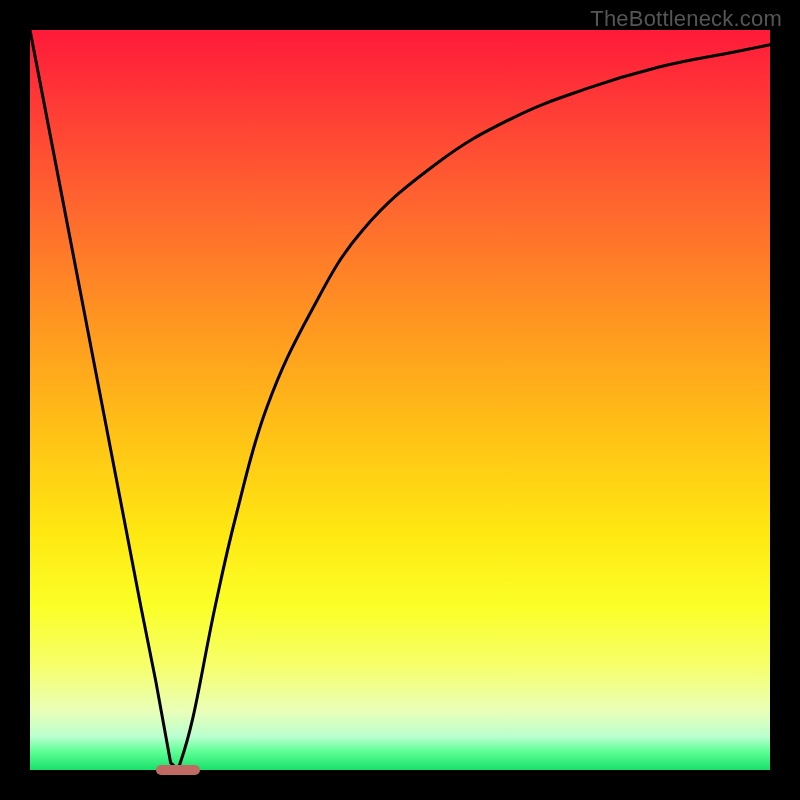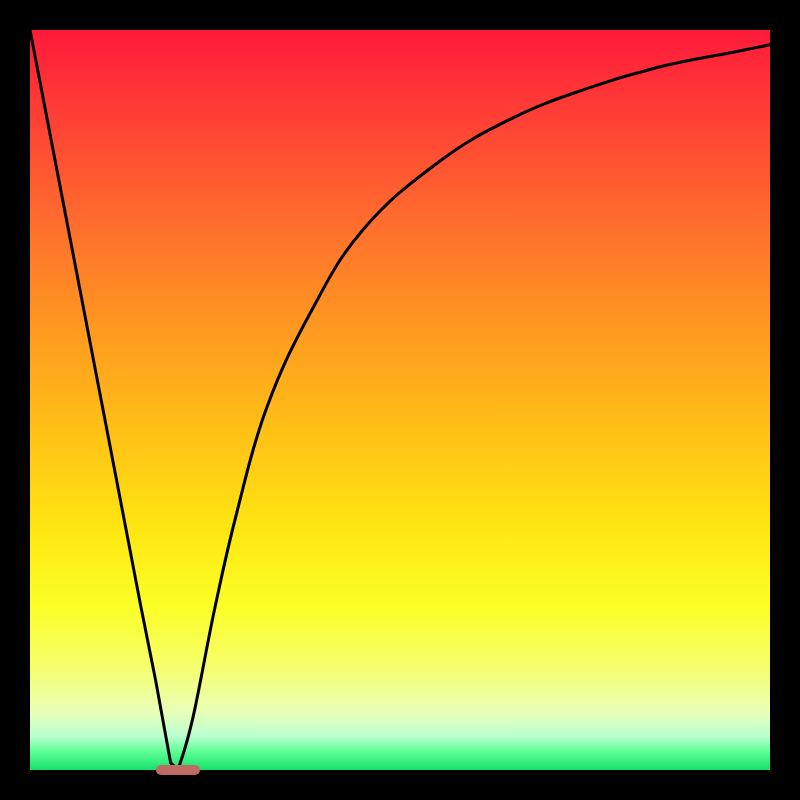--- a/index.html
+++ b/index.html
@@ -59,20 +59,21 @@
     position: absolute;
     height: 10px;
     background: #c06a64;
     border-radius: 5px;
   }
 </style>
 </head>
 <body>
 
 <div class="outer">
+  <div class="watermark">TheBottleneck.com</div>
 
   <div class="plot">
     <svg class="curve" viewBox="0 0 740 740" preserveAspectRatio="none">
       <path id="curvePath" fill="none" stroke="#000" stroke-width="3" stroke-linejoin="round" stroke-linecap="round" d="M 0 0 L 37 192.4 L 74 384.8 L 111 577.2 L 125.80000000000001 651.2 L 140.6 732.6 L 148 740 L 148 740 C 150.96 729.64, 155.4 720.7599999999999, 162.8 688.1999999999999 C 170.20000000000002 655.64, 176.12 618.64, 185 577.2 C 193.88 535.7600000000001, 196.84 520.96, 207.20000000000002 481 C 217.56000000000003 441.04, 222.00000000000003 417.36, 236.8 377.40000000000003 C 251.6 337.44000000000005, 261.96 316.71999999999997, 281.2 281.2 C 300.44 245.67999999999998, 307.84 229.4, 333 199.8 C 358.16 170.20000000000002, 377.40000000000003 155.40000000000003, 407.00000000000006 133.20000000000005 C 436.6000000000001 111.00000000000004, 451.40000000000003 103.60000000000001, 481 88.8 C 510.59999999999997 73.99999999999999, 525.4 69.55999999999996, 555 59.19999999999997 C 584.6 48.839999999999975, 599.4 44.40000000000002, 629 37.000000000000036 C 658.6 29.600000000000048, 680.8 26.640000000000025, 703 22.20000000000002 C 725.2 17.760000000000016, 732.6 16.280000000000015, 740 14.800000000000013"></path>
     </svg>
     <div id="band" class="band" style="left: 125.8px; width: 44.4px; bottom: -5px;"></div>
   </div>
 </div>
 
 </body></html>

